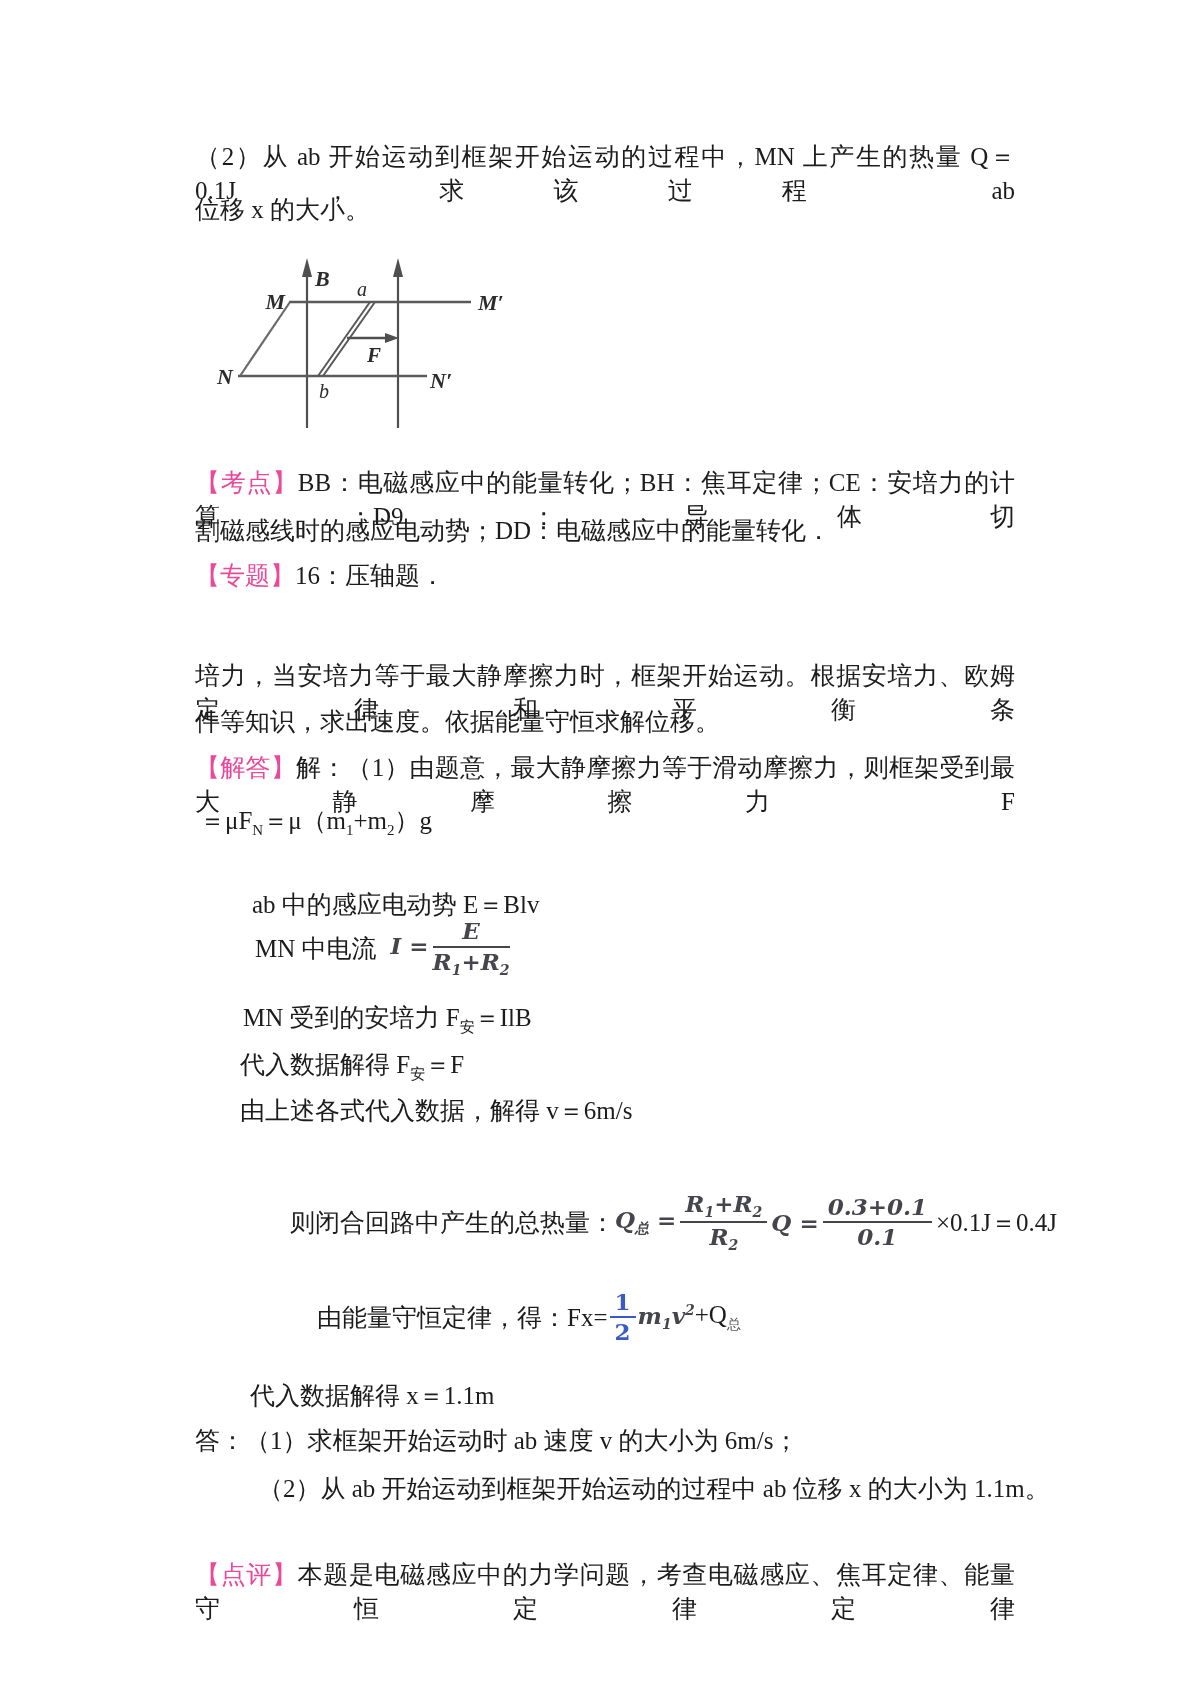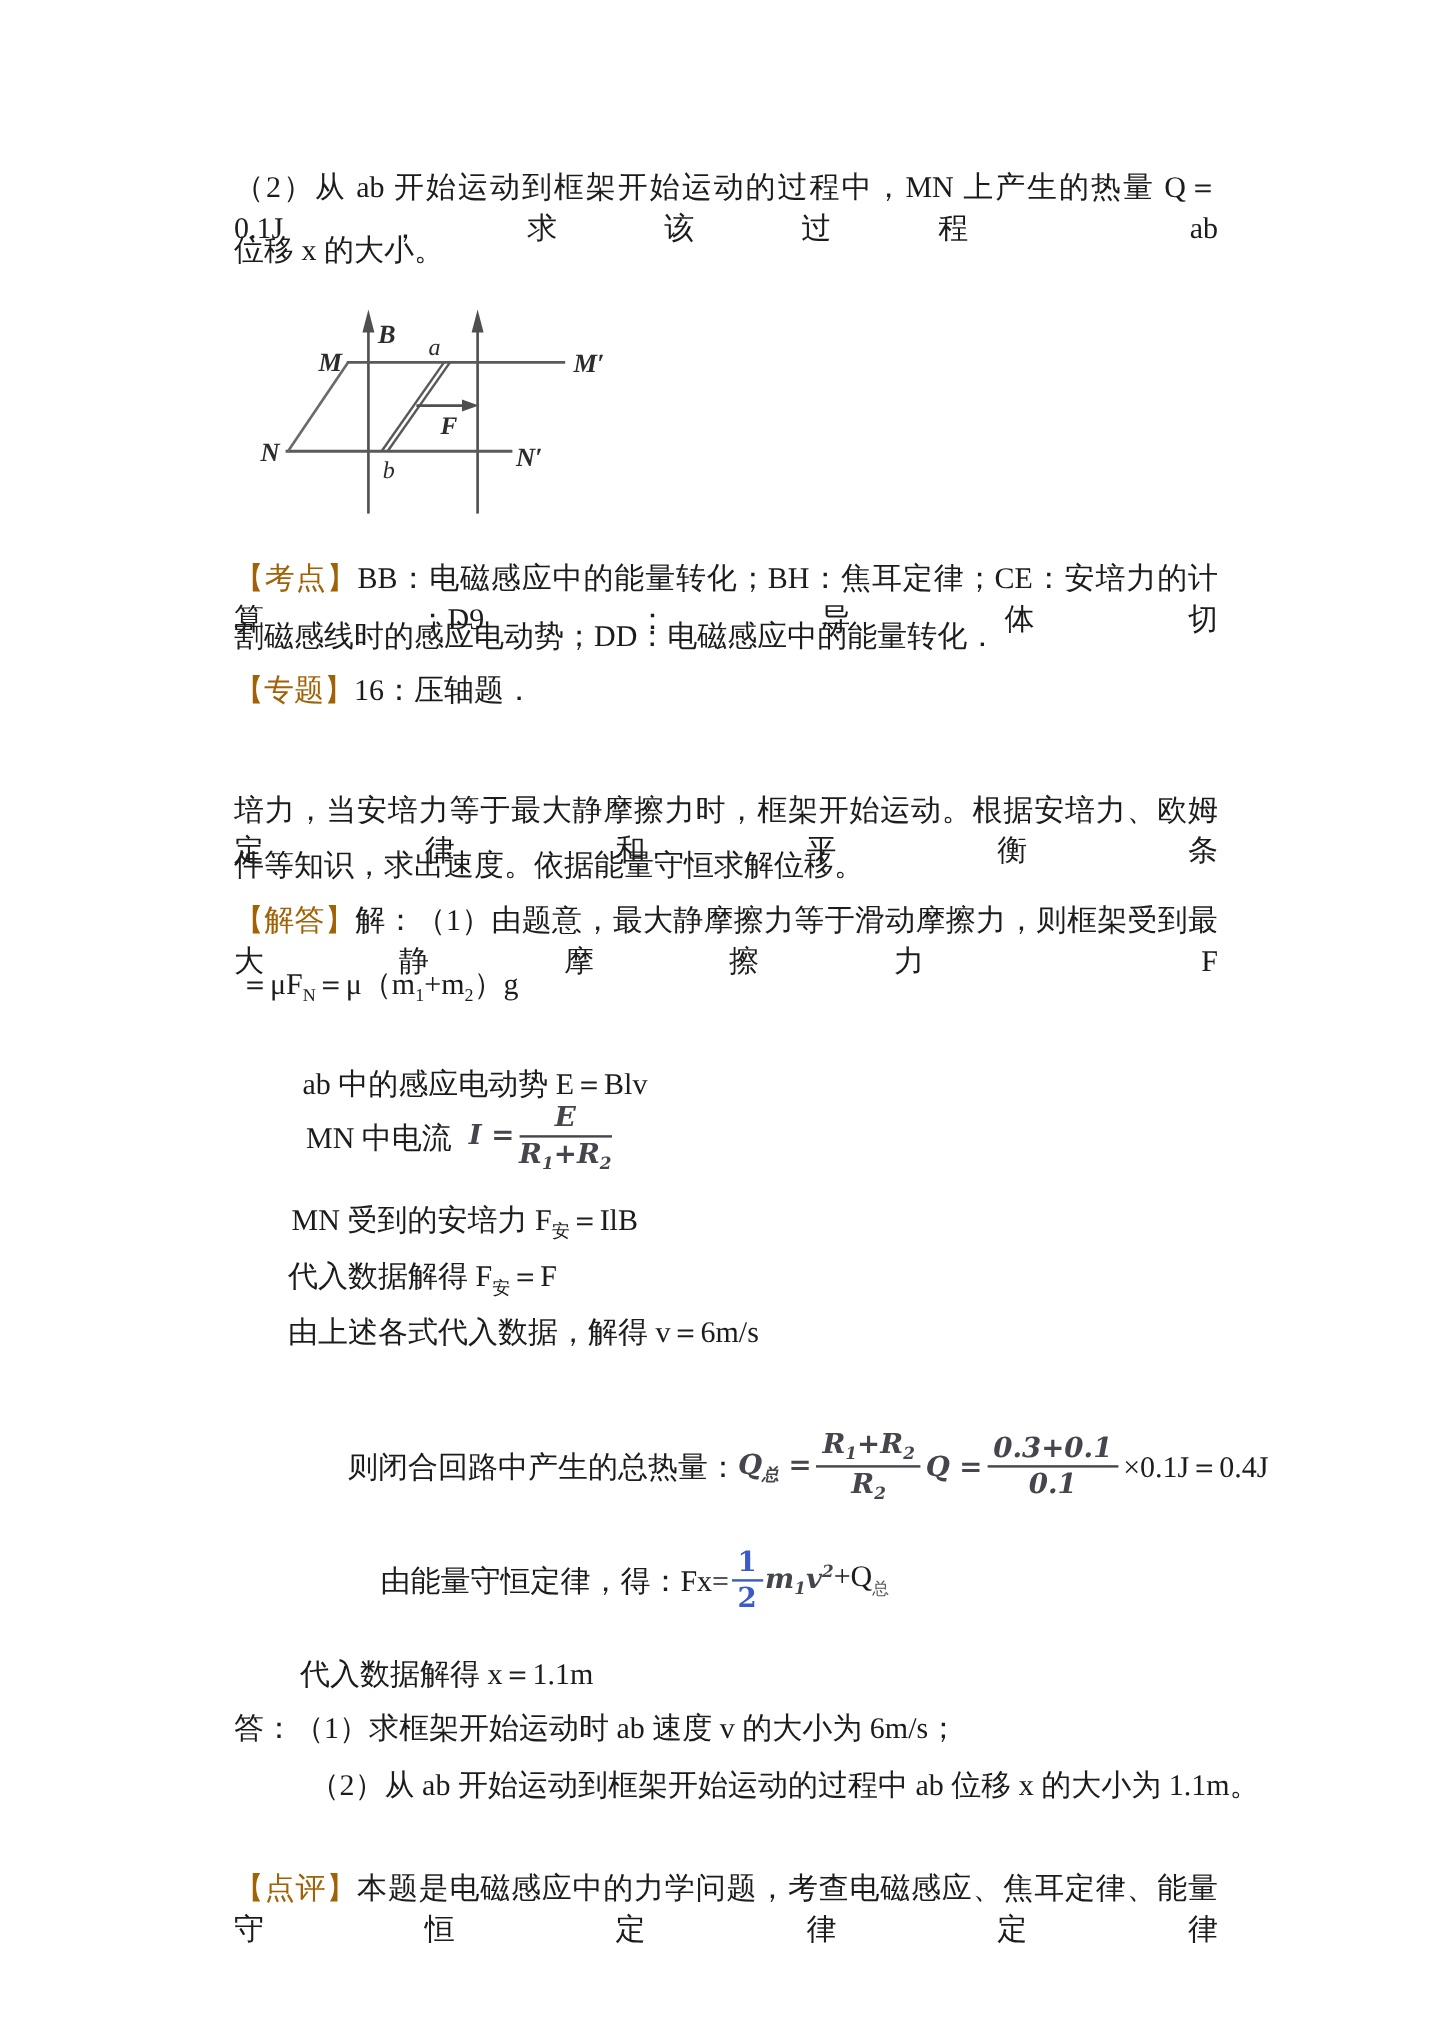--- a/index.html
+++ b/index.html
@@ -16,21 +16,21 @@
     font-size:25px;
     line-height:34px;
     white-space:nowrap;
   }
   .just{
     white-space:normal;
     width:820px;
     text-align:justify;
     text-align-last:justify;
   }
-  .lbl{color:#a16207;}
+  .lbl{color:#ec4899;}
   .sb{font-size:15px;vertical-align:-6px;}
   .sp{font-size:15px;vertical-align:9px;}
   
   .fml{
     font-family:"DejaVu Serif","Liberation Serif",serif;
     font-style:italic;font-weight:bold;
     color:#45454e;
     font-size:23px;
   }
   .fml .fsb{font-size:14px;vertical-align:-5px;}

